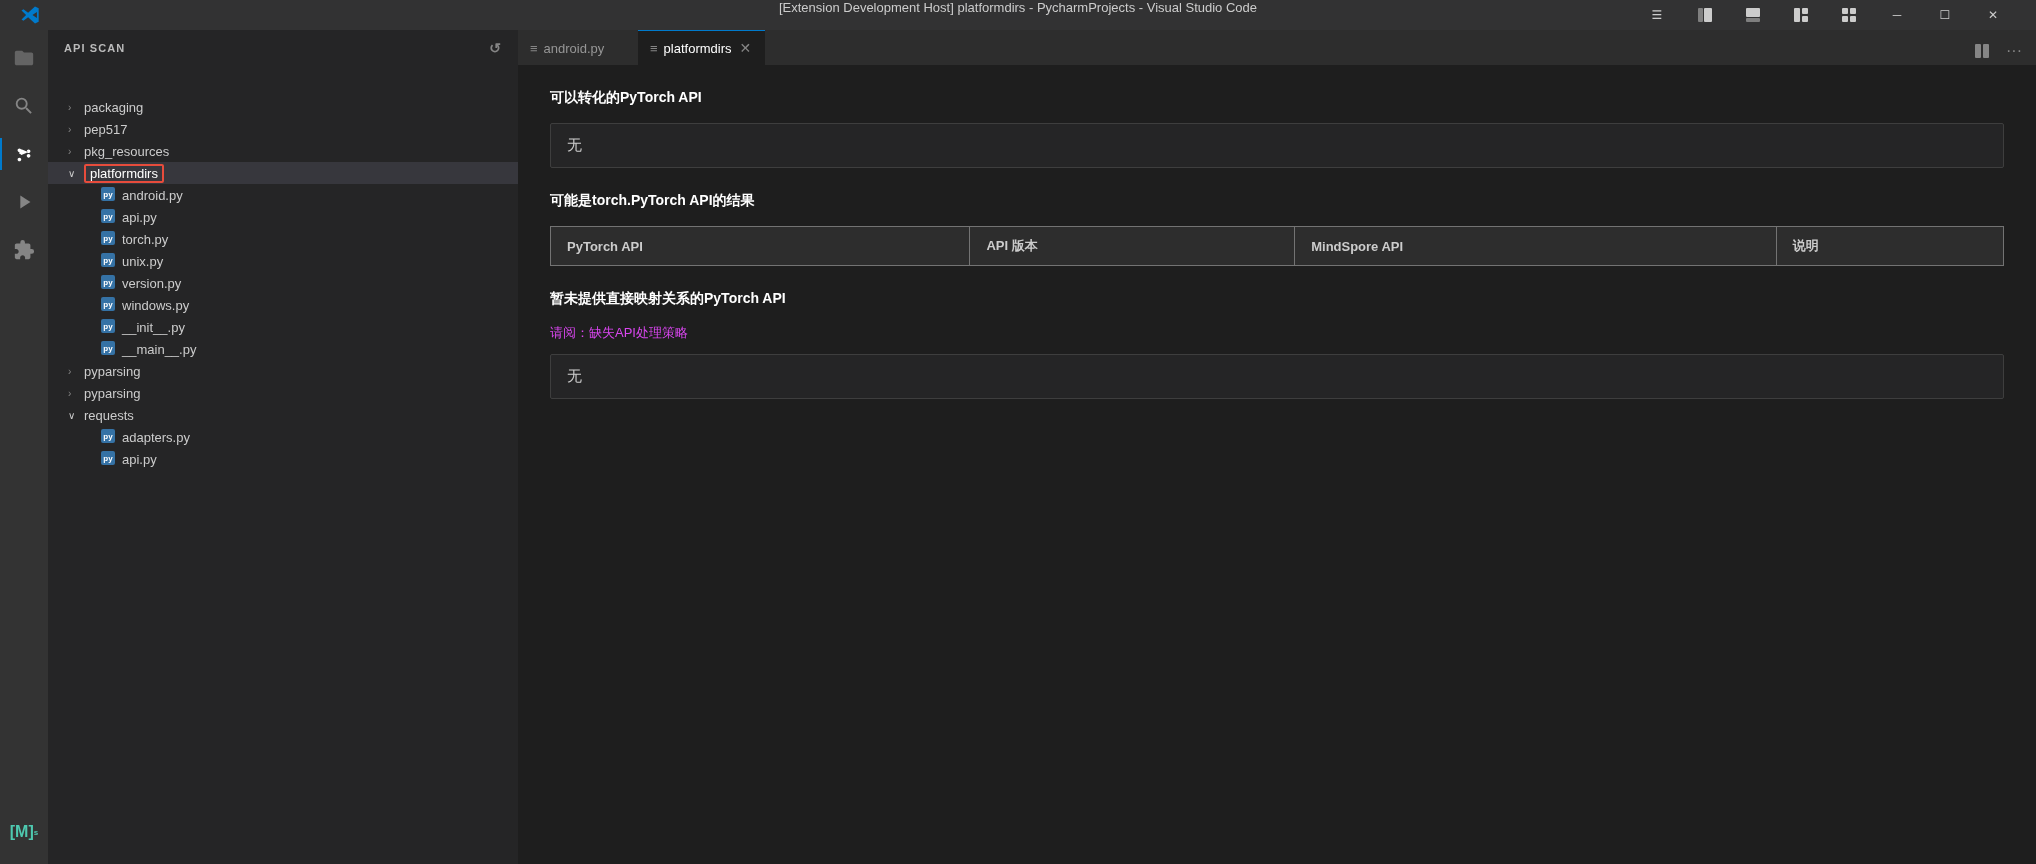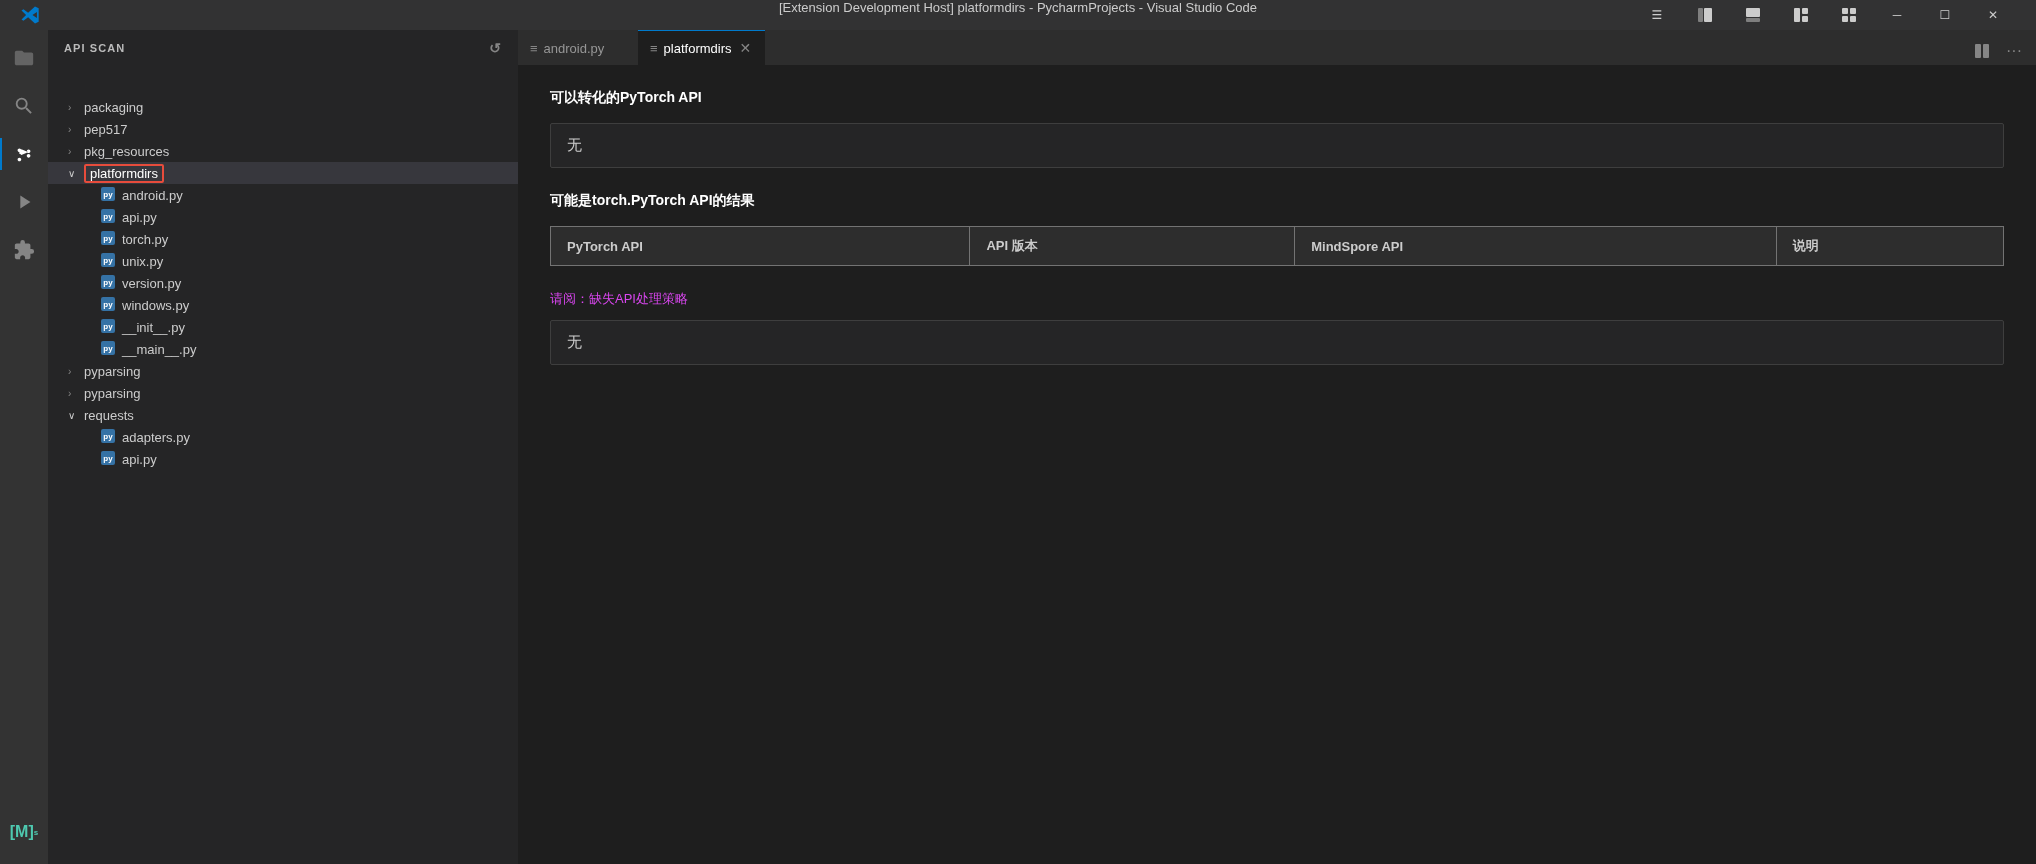--- a/index.html
+++ b/index.html
@@ -525,20 +525,21 @@
             <th>PyTorch API</th>
             <th>API 版本</th>
             <th>MindSpore API</th>
             <th>说明</th>
           </tr>
         </thead>
         <tbody>
         </tbody>
       </table>
 
+      <div class="section-title">暂未提供直接映射关系的PyTorch API</div>
       <div style="margin-bottom: 12px;">
         <a class="missing-link">请阅：缺失API处理策略</a>
       </div>
       <div class="result-box">
         <span>无</span>
       </div>
 
     </div>
   </div>
 

